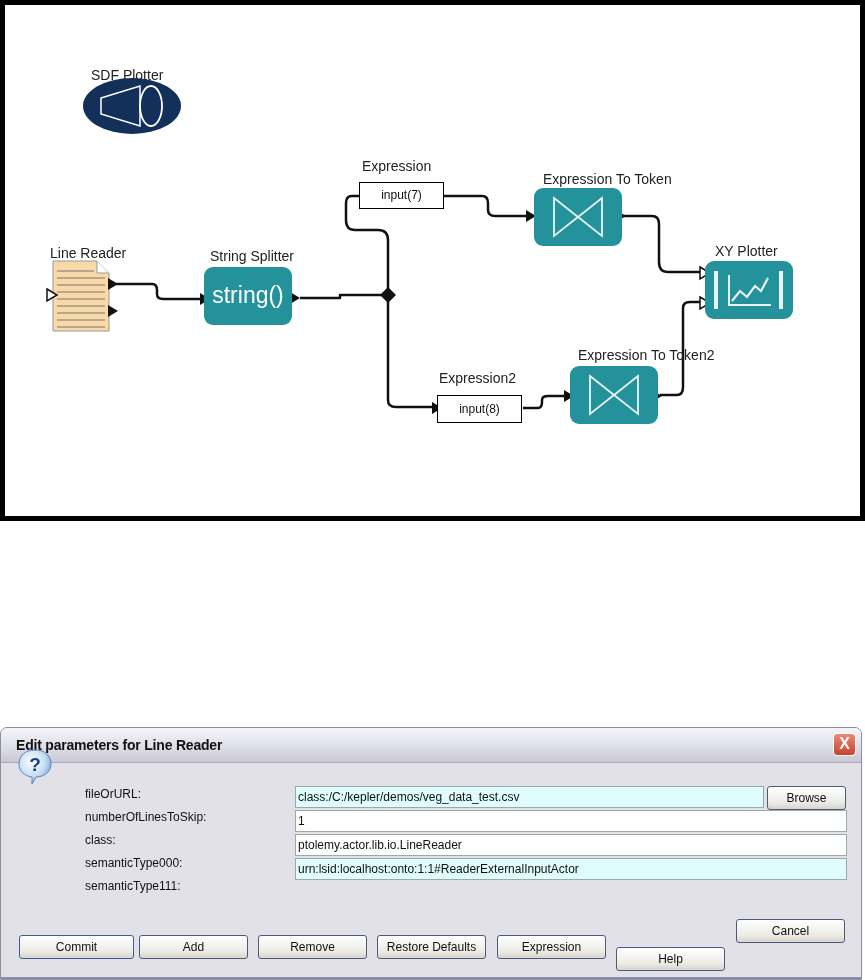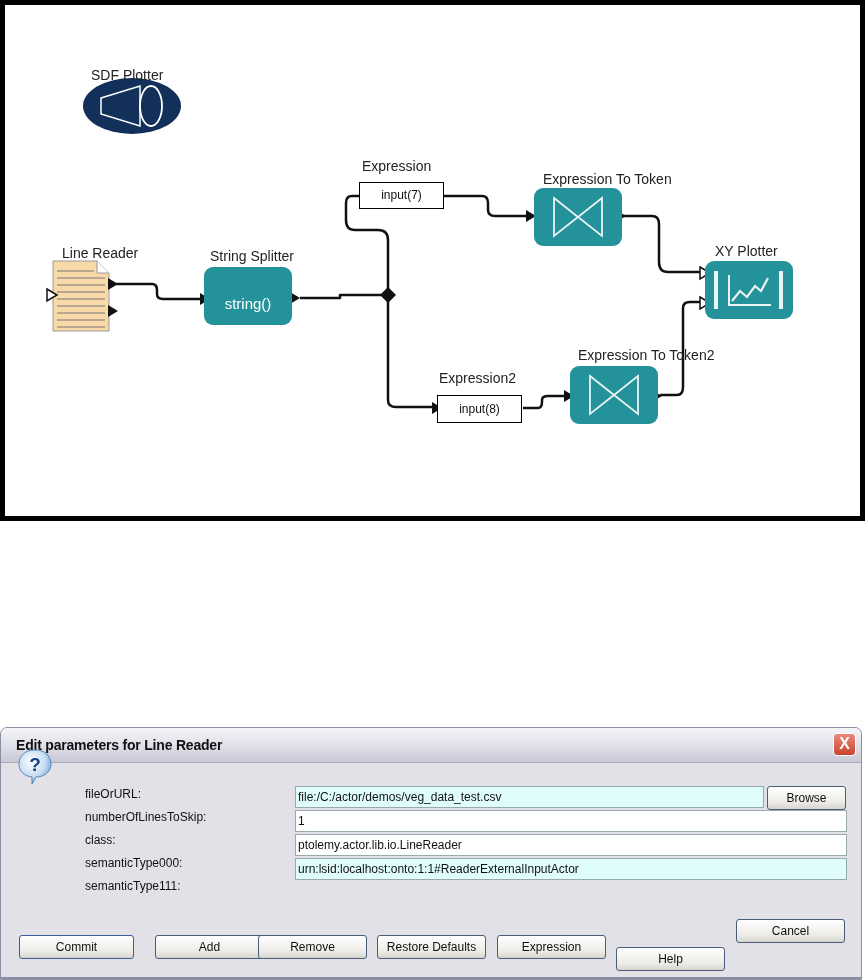--- a/index.html
+++ b/index.html
@@ -81,30 +81,30 @@
       <polygon points="564,390 574,396 564,402"></polygon>
       <polygon points="652,390 662,396 652,402"></polygon>
     </g>
     <g fill="#fff" stroke="#111" stroke-width="1.5">
       <polygon points="700,267 710,273 700,279"></polygon>
       <polygon points="700,297 710,303 700,309"></polygon>
     </g>
   </svg>
 
   <div class="lbl" style="left:86px;top:62px;">SDF Plotter</div>
-  <div class="lbl" style="left:57px;top:240px;">Line Reader</div>
+  <div class="lbl" style="left:45px;top:240px;">Line Reader</div>
   <div class="lbl" style="left:205px;top:243px;">String Splitter</div>
   <div class="lbl" style="left:357px;top:153px;">Expression</div>
   <div class="lbl" style="left:538px;top:166px;">Expression To Token</div>
   <div class="lbl" style="left:710px;top:238px;">XY Plotter</div>
   <div class="lbl" style="left:434px;top:365px;">Expression2</div>
   <div class="lbl" style="left:573px;top:342px;">Expression To Token2</div>
 
   <div class="teal" style="left:199px;top:262px;width:88px;height:58px;">
-    <div style="position:absolute;left:0;top:28px;width:100%;text-align:center;color:#fff;font-size:15px;">string()</div>
+    <div style="position:absolute;left:0;top:15px;width:100%;text-align:center;color:#fff;font-size:23px;">string()</div>
   </div>
 
   <div class="exprbox" style="left:354px;top:177px;width:85px;height:27px;line-height:25px;">
     <span>input(7)</span>
   </div>
   <div class="exprbox" style="left:432px;top:390px;width:85px;height:28px;line-height:26px;">
     <span>input(8)</span>
   </div>
 
   <div class="teal" style="left:529px;top:183px;width:88px;height:58px;">
@@ -142,36 +142,36 @@
         <stop offset="0" stop-color="#ffffff"></stop>
         <stop offset="0.6" stop-color="#c7ddf3"></stop>
         <stop offset="1" stop-color="#6f9dcf"></stop>
       </radialGradient>
     </defs>
     <path d="M19,2 C29,2 35,8 35,16 C35,24 28,29 20,29 L16,36 L16,29 C8,28 3,23 3,16 C3,8 9,2 19,2 Z" fill="url(#qg)" stroke="#5a86b8" stroke-width="1"></path>
     <text x="19" y="23" text-anchor="middle" font-size="19" font-weight="bold" fill="#16408a" font-family="Liberation Sans, sans-serif">?</text>
   </svg>
 
   <div class="plabel" style="top:59px;">fileOrURL:</div>
-  <div class="pfield cyan" style="top:58px;width:469px;">file:/C:/actor/demos/veg_data_test.csv</div>
+  <div class="pfield cyan" style="top:58px;width:469px;">class:/C:/kepler/demos/veg_data_test.csv</div>
   <div class="btn" style="left:766px;top:58px;width:79px;">Browse</div>
 
   <div class="plabel" style="top:82px;">numberOfLinesToSkip:</div>
   <div class="pfield white" style="top:82px;width:552px;">1</div>
 
   <div class="plabel" style="top:105px;">class:</div>
   <div class="pfield white" style="top:106px;width:552px;">ptolemy.actor.lib.io.LineReader</div>
 
   <div class="plabel" style="top:128px;">semanticType000:</div>
   <div class="pfield cyan" style="top:130px;width:552px;">urn:lsid:localhost:onto:1:1#ReaderExternalInputActor</div>
 
   <div class="plabel" style="top:151px;">semanticType111:</div>
 
   <div class="btn" style="left:18px;top:207px;width:115px;border-color:#3c5d96;">Commit</div>
-  <div class="btn" style="left:138px;top:207px;width:109px;margin-left:16px;">Add</div>
+  <div class="btn" style="left:138px;top:207px;width:109px;">Add</div>
   <div class="btn" style="left:257px;top:207px;width:109px;">Remove</div>
   <div class="btn" style="left:376px;top:207px;width:109px;">Restore Defaults</div>
   <div class="btn" style="left:496px;top:207px;width:109px;">Expression</div>
   <div class="btn" style="left:615px;top:219px;width:109px;">Help</div>
   <div class="btn" style="left:735px;top:191px;width:109px;">Cancel</div>
 
   <div id="bottomline"></div>
 </div>
 
 </body></html>

